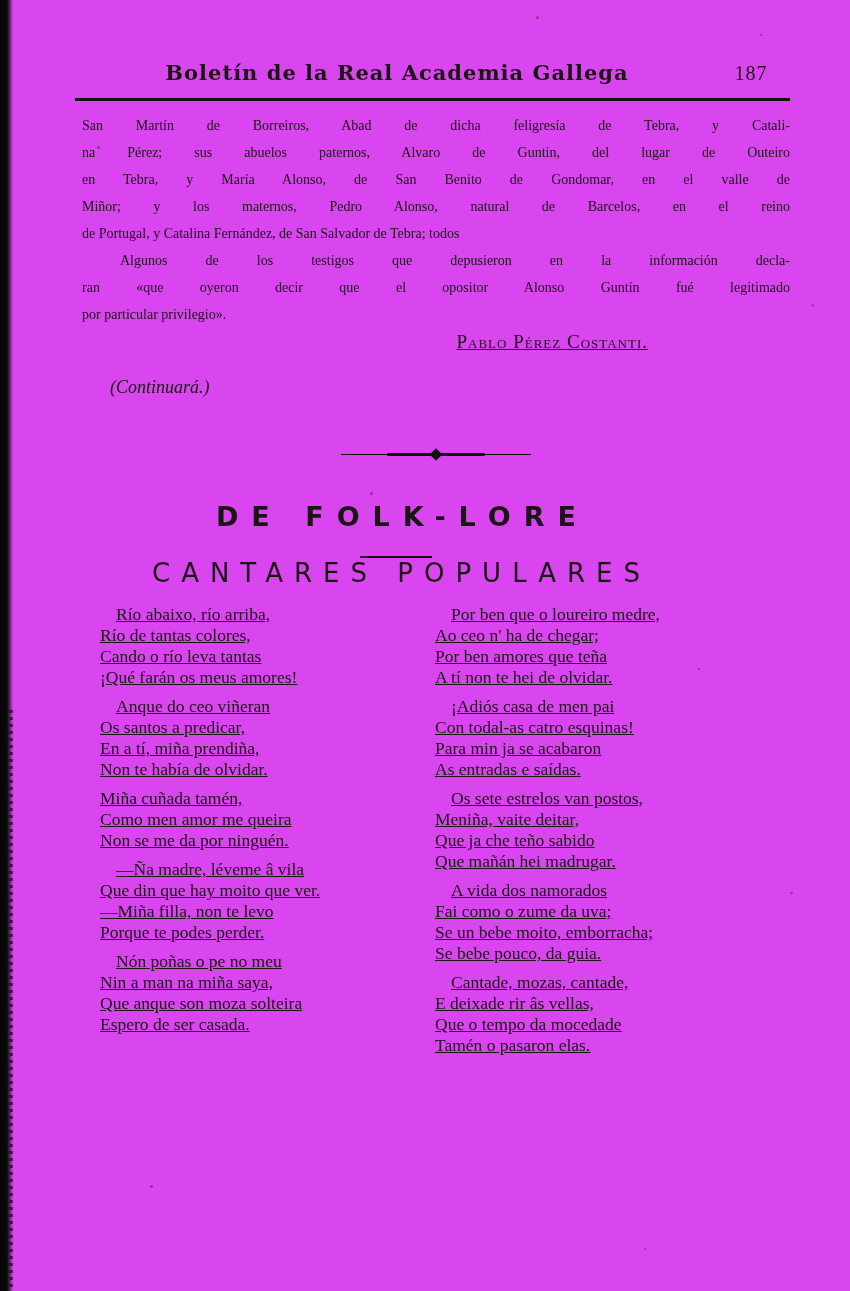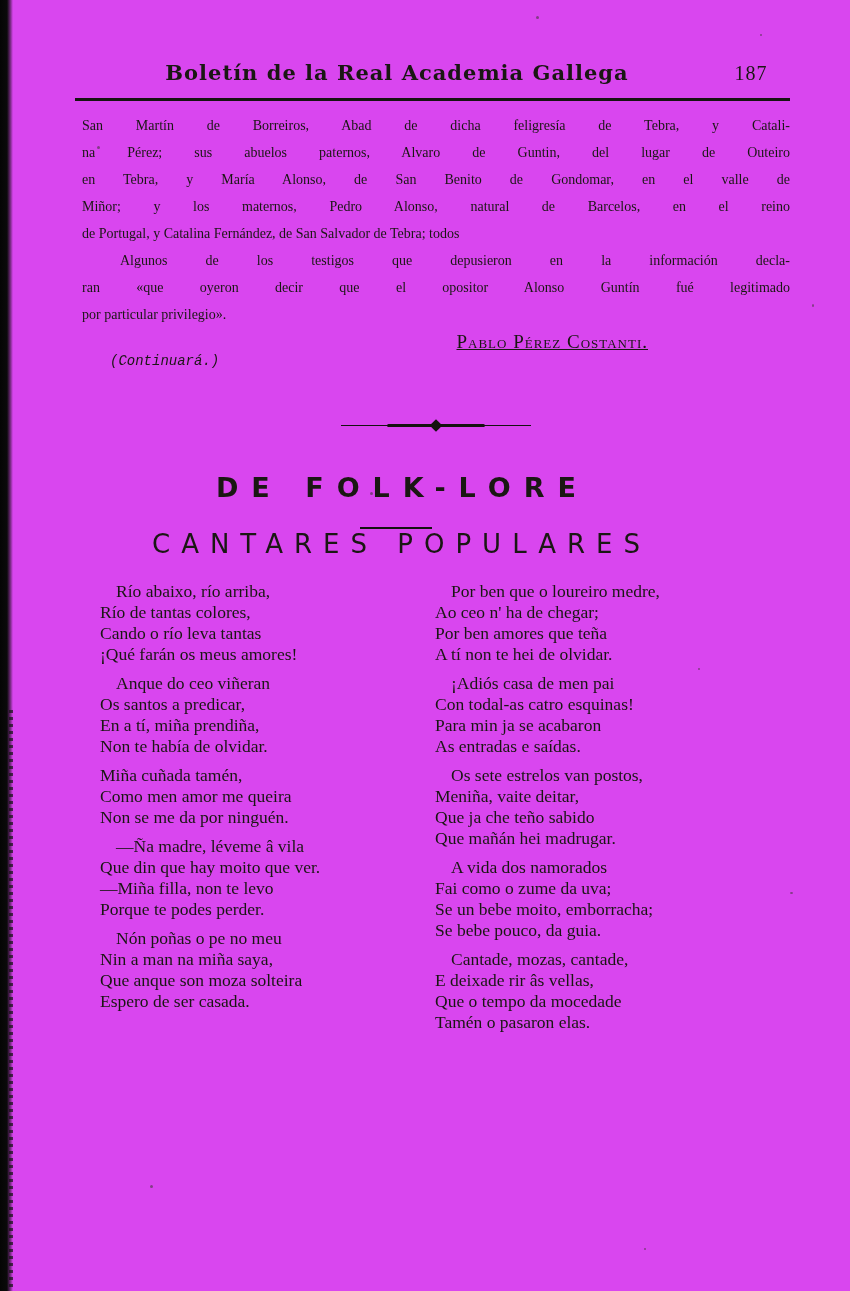--- a/index.html
+++ b/index.html
@@ -37,21 +37,21 @@
   .para { font-size:14px; line-height:27px; }
   .para-1 { margin-top:11px; }
   .p-line { text-align:justify; text-align-last:justify; white-space:normal; }
   .para .p-line:last-child { text-align-last:left; }
   .para-2 .p-line:first-child { text-indent:38px; }
 
   .signature {
     margin-top:3px; text-align:right; padding-right:142px;
     font-variant:small-caps; font-size:19px; letter-spacing:1px;text-decoration:underline;
   }
-  .continuation { margin-left:28px; font-style:italic; font-size:14px;font-family:Liberation Mono, monospace; }
+  .continuation { margin-top:24px; margin-left:28px; font-style:italic; font-size:18px; }
 
   
   .center-block { text-align:center; position:relative; left:-40px; }
 
   .divider { position:relative; width:190px; height:9px; margin:52px auto 0; }
   .divider .dv-line  { position:absolute; top:4px; left:0; right:0; height:1px; background:#14120f; }
   .divider .dv-thick { position:absolute; top:3px; left:24%; right:24%; height:3px; background:#14120f; border-radius:2px; }
   .divider .dv-diamond {
     position:absolute; top:0; left:50%; width:9px; height:9px;
     transform:translateX(-50%) rotate(45deg); background:#14120f;
@@ -65,21 +65,21 @@
   }
   .folk-rule { width:72px; height:2px; background:#14120f; margin:24px auto 0; }
   .cantares {
     margin-top:0;
     font-family:"DejaVu Sans","Liberation Sans",sans-serif;
     font-weight:400; font-size:26px; letter-spacing:11px;
     padding-left:11px;
   }
 
   
-  .poems { display:flex; margin-top:22px; }
+  .poems { display:flex; margin-top:16px;text-decoration:underline; }
   .poem-col { font-size:17.5px; line-height:21px; }
   .poem-col-left  { width:345px; padding-left:18px; box-sizing:border-box; }
   .poem-col-right { flex:1; padding-left:8px; }
   .stanza { margin-bottom:8px; }
   .verse-line.first { text-indent:16px; }
 
   
   .speck { position:absolute; background:#3a352f; border-radius:50%; opacity:.55; }
 </style>
 </head>

